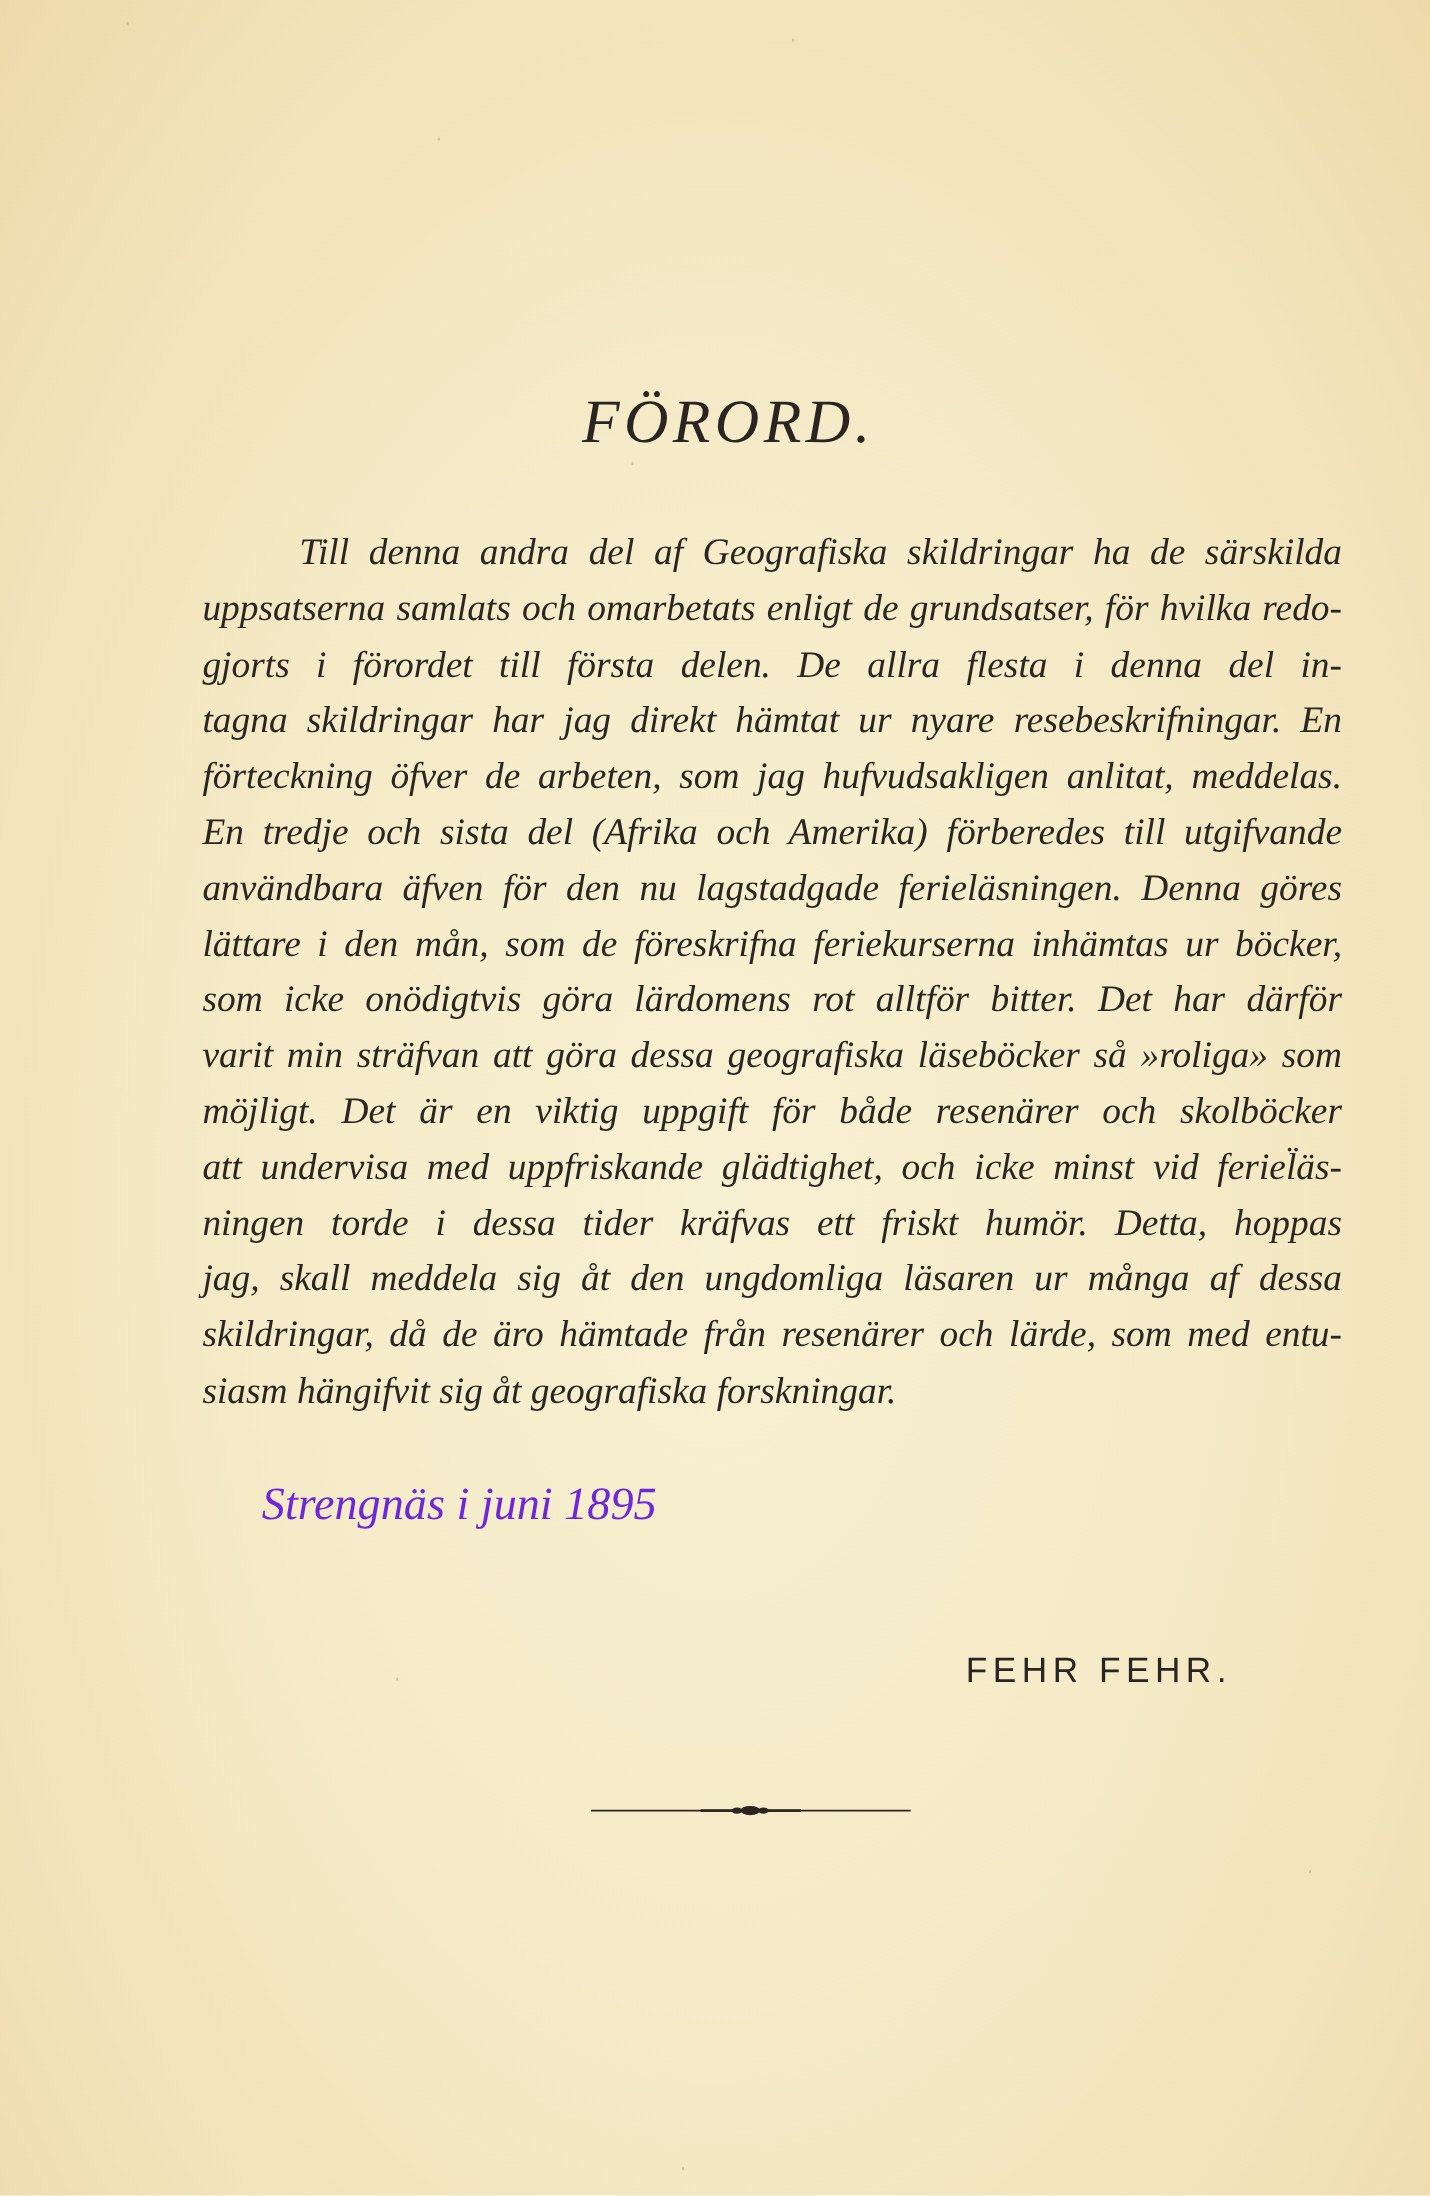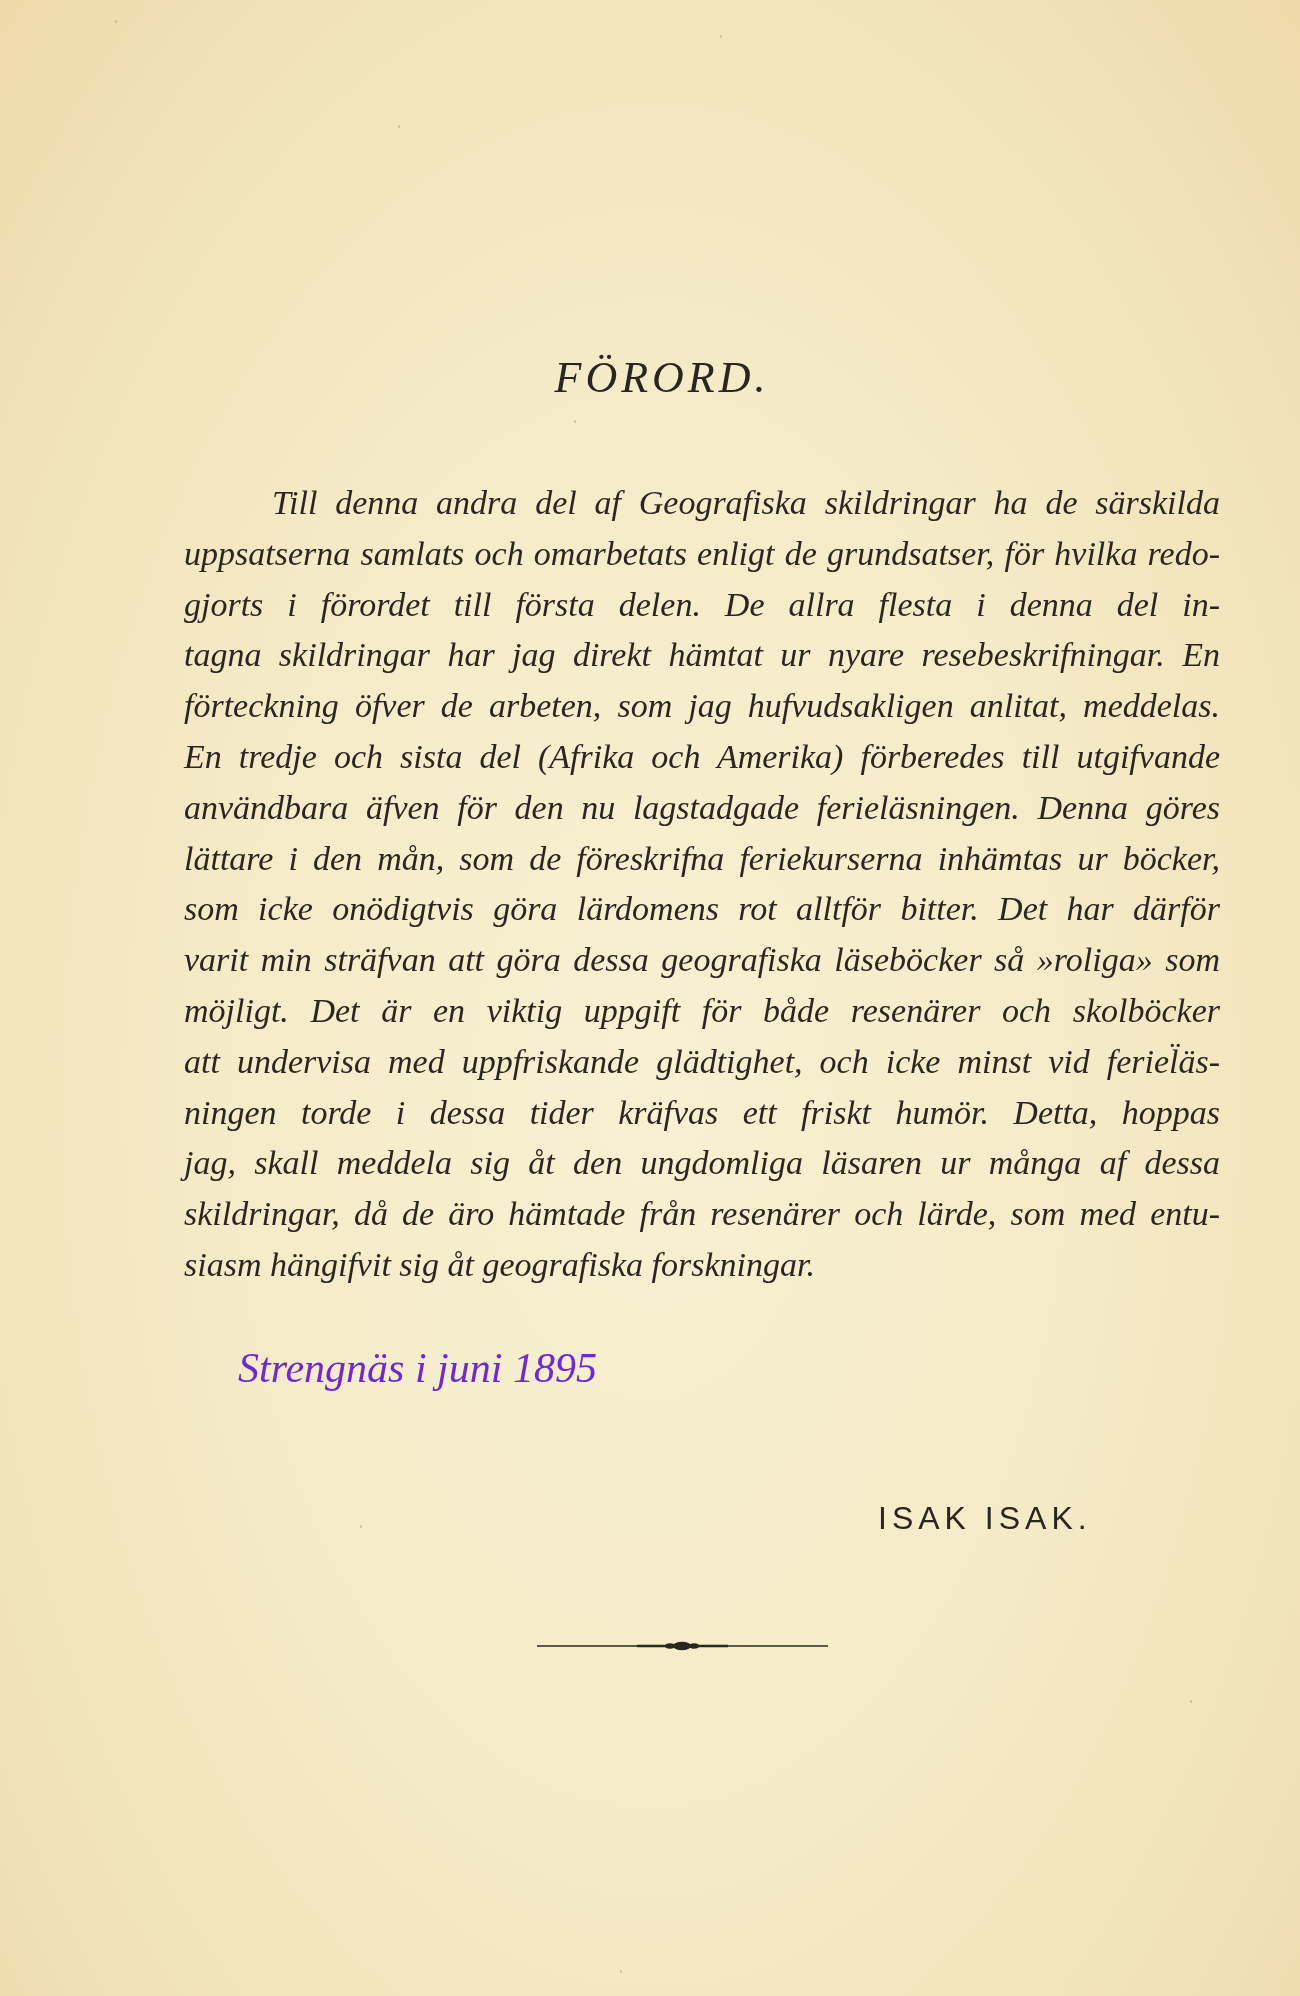--- a/index.html
+++ b/index.html
@@ -9,21 +9,21 @@
     position: relative;
     font-family: "Liberation Serif", "DejaVu Serif", serif;
     color: #2b2620;
   }
   .page { position: absolute; inset: 0; }
   .speck { position: absolute; width: 2px; height: 3px; background: #b9a678; border-radius: 1px; opacity: .6; }
 
   .title {
     position: absolute; top: 352px; left: 0; width: 1300px;
     text-align: center; font-style: italic;
-    font-size: 44px; letter-spacing: 4px; color: #2a2520;
+    font-size: 56px; letter-spacing: 4px; color: #2a2520;
     padding-left: 24px; box-sizing: border-box;
   }
 
   .body-text {
     position: absolute; left: 150px; top: 478px; width: 1070px;
     font-style: italic; font-size: 34px; color: #2b2620;
   }
   .line {
     display: block; height: 50.8px; line-height: 50.8px;
     text-align: justify; text-align-last: justify;
@@ -79,21 +79,21 @@
       <span class="line">att undervisa med uppfriskande glädtighet, och icke minst vid feriel̈äs-</span>
       <span class="line">ningen torde i dessa tider kräfvas ett friskt humör. Detta, hoppas</span>
       <span class="line">jag, skall meddela sig åt den ungdomliga läsaren ur många af dessa</span>
       <span class="line">skildringar, då de äro hämtade från resenärer och lärde, som med entu-</span>
       <span class="line last">siasm hängifvit sig åt geografiska forskningar.</span>
     </div>
   </div>
 
   <div class="dateline">Strengnäs i juni 1895</div>
 
-  <div class="signature">ISAK ISAK.</div>
+  <div class="signature">FEHR FEHR.</div>
 
   <svg class="ornament" viewBox="0 0 291 16" xmlns="http://www.w3.org/2000/svg">
     <line x1="0" y1="8" x2="291" y2="8" stroke="#2b2620" stroke-width="1.6"></line>
     <ellipse cx="145" cy="8" rx="9" ry="4.2" fill="#2b2620"></ellipse>
     <ellipse cx="133" cy="8" rx="5" ry="2.8" fill="#2b2620"></ellipse>
     <ellipse cx="157" cy="8" rx="5" ry="2.8" fill="#2b2620"></ellipse>
     <line x1="100" y1="8" x2="191" y2="8" stroke="#2b2620" stroke-width="2.4"></line>
   </svg>
 
 </div>

